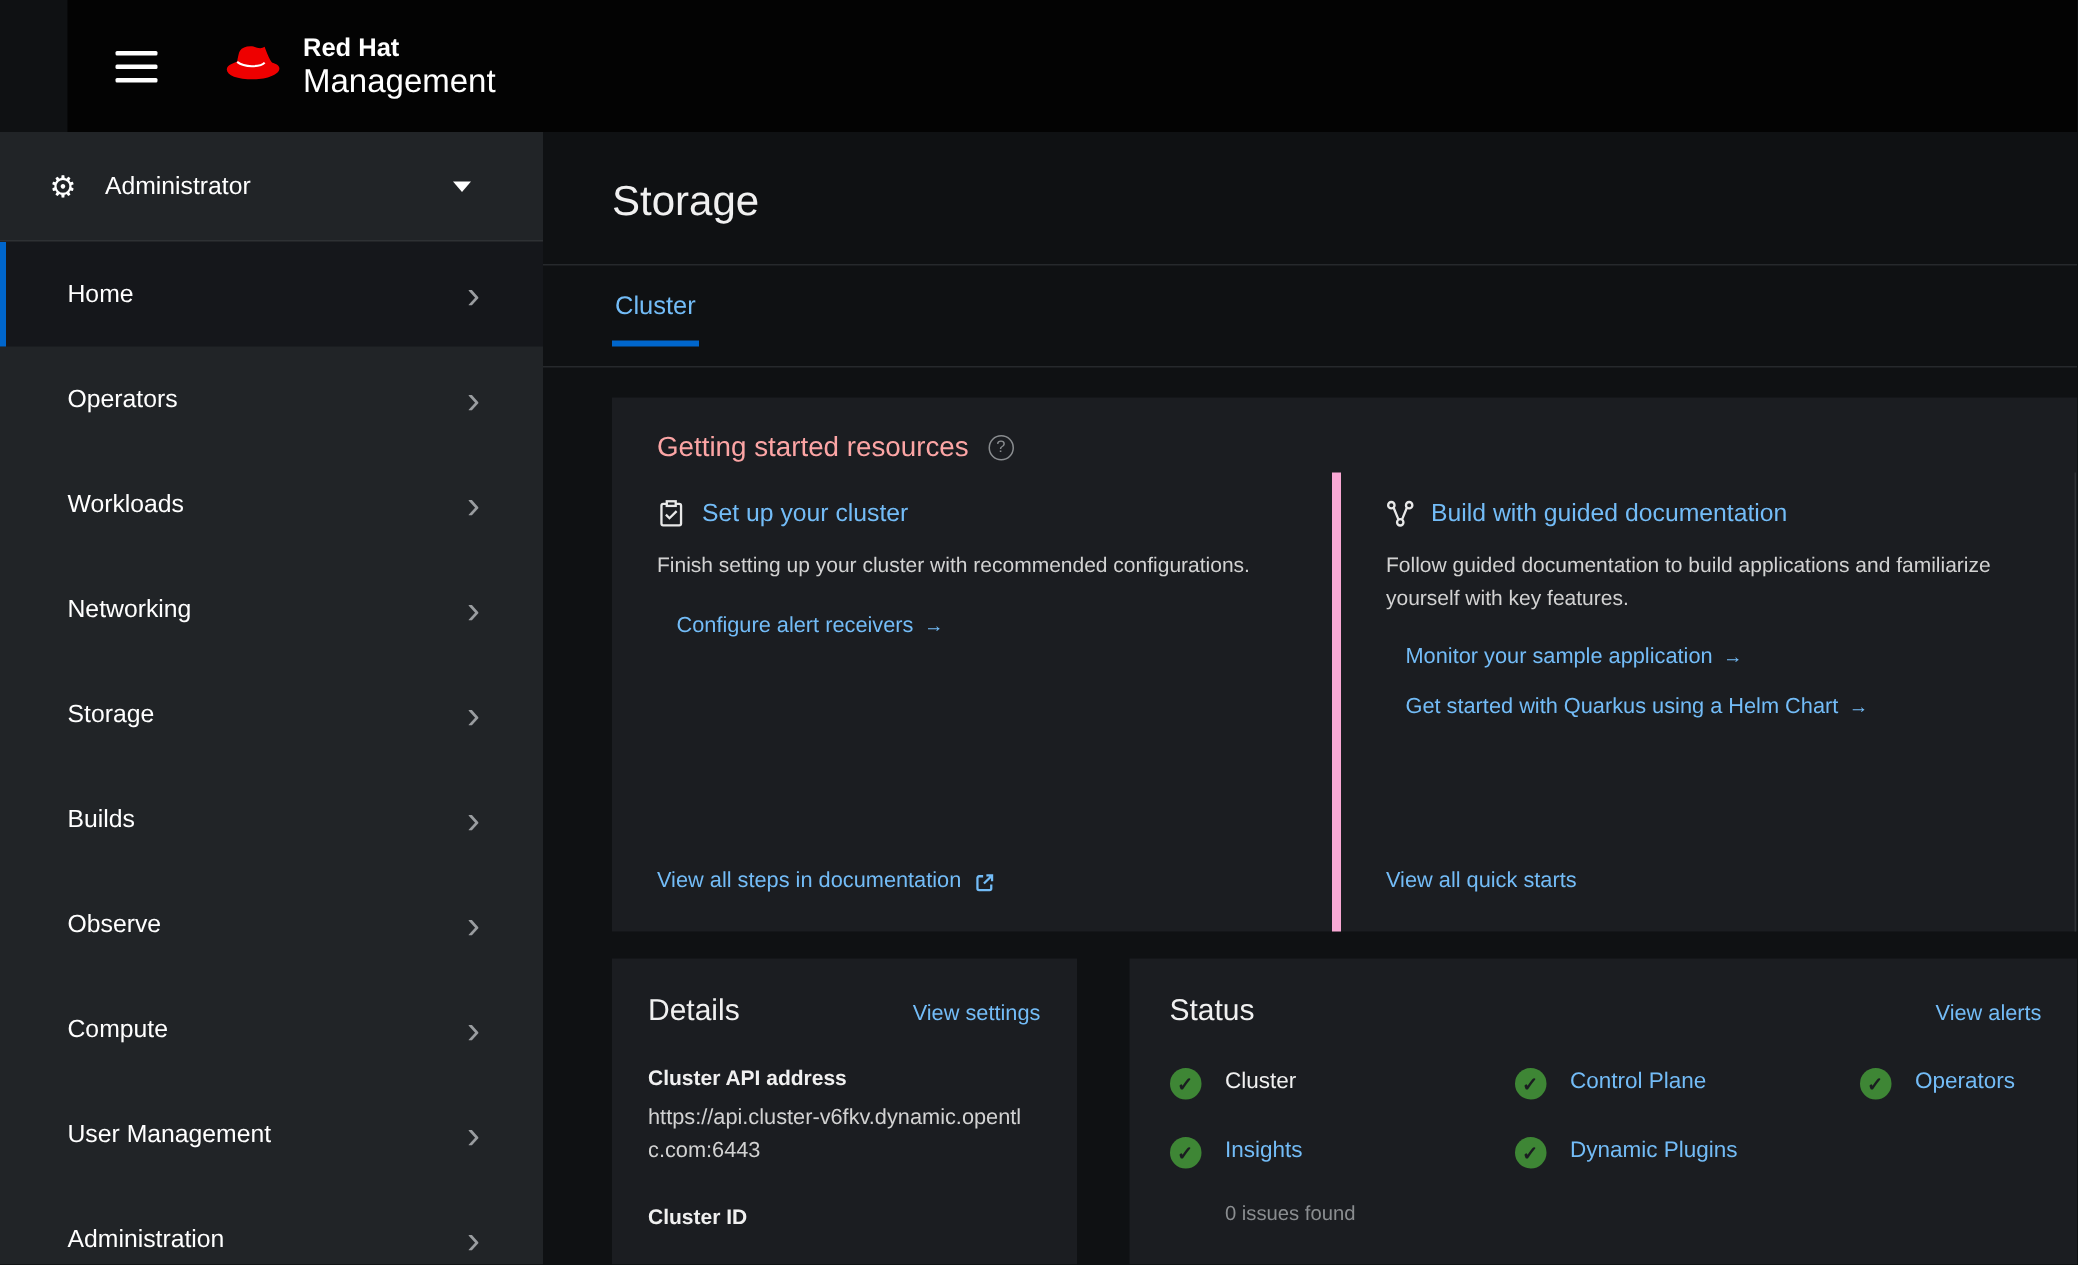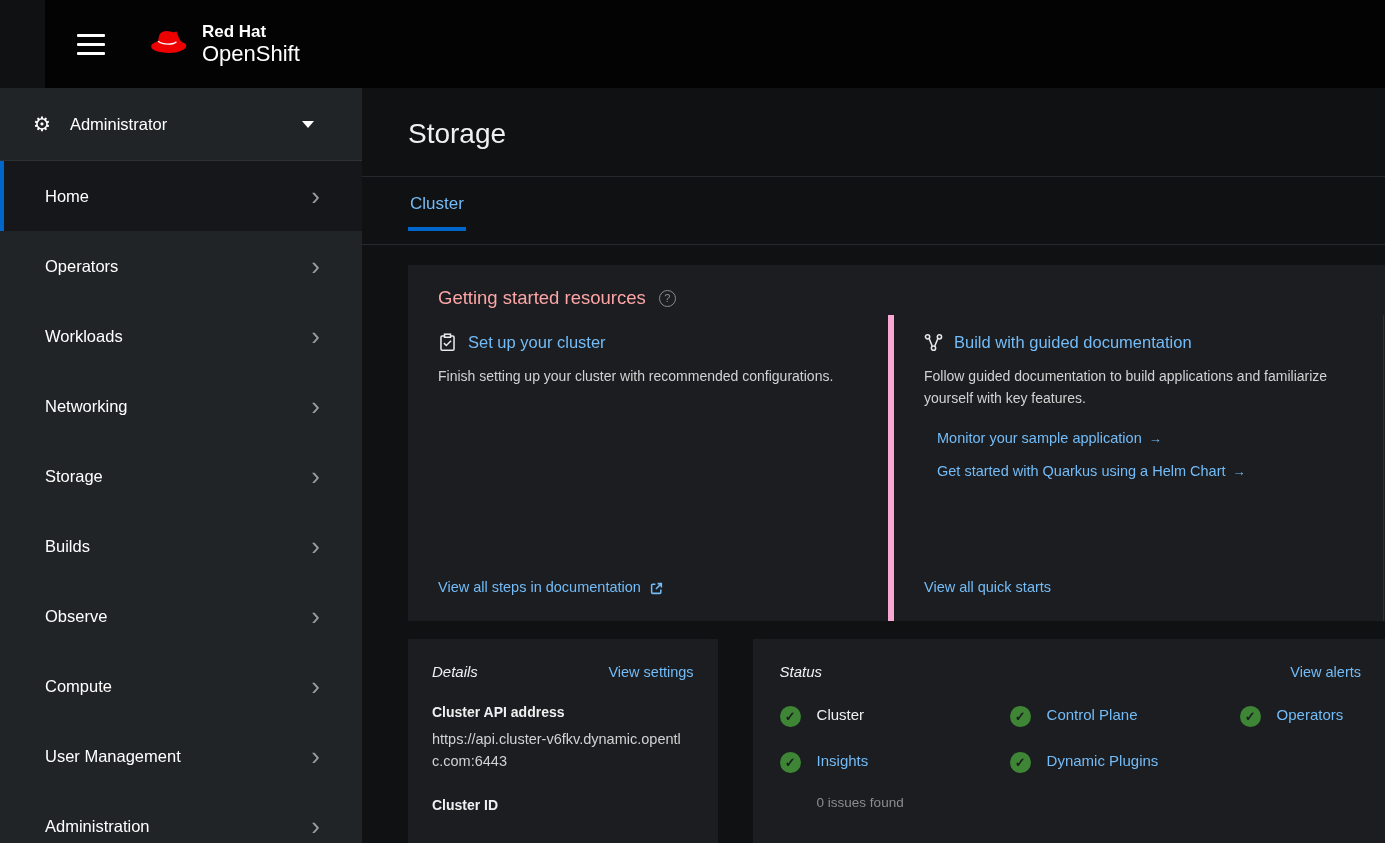--- a/index.html
+++ b/index.html
@@ -61,21 +61,21 @@
   .gs-col3 { flex:1; border-left:1px solid #2e3134; }
   .gs-col-header { display:flex; align-items:center; gap:11px; }
   .gs-col-title { font-size:16.5px; font-weight:500; color:#73bcf7; cursor:pointer; }
   .gs-desc { font-size:14px; color:#d2d2d2; line-height:1.55; margin-top:14px; }
   .gs-links { margin-top:21px; display:flex; flex-direction:column; gap:17px; padding-left:13px; }
   .gs-footer { margin-top:auto; display:flex; align-items:flex-end; gap:9px; }
 
   
   .row2 { display:flex; gap:35px; margin-top:18px; }
   .card-heading-row { display:flex; justify-content:space-between; align-items:baseline; }
-  .card-title { font-size:15px; font-weight:500; color:#f0f0f0;font-style:italic; }
+  .card-title { font-size:20px; font-weight:500; color:#f0f0f0; }
   .details-card { width:340px; height:330px; padding:24px; }
   .field-label { font-size:14px; font-weight:700; color:#f0f0f0; margin-top:24px; }
   .field-value { font-size:14.5px; color:#d2d2d2; margin-top:9px; line-height:1.5;
     word-break:break-all; width:260px; }
   .status-card { width:700px; height:330px; padding:24px 24px 24px 27px; }
   .status-grid { display:grid; grid-template-columns:230px 230px 1fr; row-gap:25px; margin-top:26px; }
   .status-item { display:flex; gap:16px; align-items:flex-start; }
   .check-icon { width:21px; height:21px; border-radius:50%; background:#3e8635; color:#1b1d21;
     font-size:13px; font-weight:700; display:flex; align-items:center; justify-content:center;
     flex-shrink:0; margin-top:0; }
@@ -92,21 +92,21 @@
     <span class="bar"></span>
     <span class="bar"></span>
   </button>
   <div class="brand">
     <svg width="44" height="34" viewBox="0 0 42 32">
       <path fill="#ee0000" d="M33 14c1.6.6 4.5 1.3 4.5 3.6 0 3.8-8 6.9-16.5 6.9C10.6 24.5 4 21.9 4 18.2c0-1.5 1.2-2.6 3-3.4l3.6-1.6c.5-2.8 1-5.7 1.8-6.9C13.6 4.5 16 3.5 19 3.5c2.8 0 4.1 1.2 6.3 1.2 1 0 2-.3 2.8-.9.6 1.8 3 8.5 4.9 10.2z"></path>
       <path fill="none" stroke="#ffffff" stroke-width="1.3" d="M10.6 13.4c2 1.6 5.6 2.7 9.4 2.7 3 0 6.8-.7 8.1-2.2"></path>
     </svg>
     <div class="brand-text">
       <span class="brand-line1">Red Hat</span>
-      <span class="brand-line2">OpenShift</span>
+      <span class="brand-line2">Management</span>
     </div>
   </div>
 </header>
 
 <div class="layout">
   <nav class="sidebar">
     <div class="perspective">
       <span class="gear-icon">⚙</span>
       <span class="persp-label">Administrator</span>
       <span class="caret-down"></span>
@@ -175,20 +175,23 @@
           <div class="gs-col gs-col1">
             <div class="gs-col-header">
               <svg width="19" height="19" viewBox="0 0 16 16" fill="none" stroke="#e8e8e8" stroke-width="1.3">
                 <rect x="2.5" y="2.5" width="11" height="12" rx="1"></rect>
                 <rect x="5.5" y="1" width="5" height="2.6" fill="#1b1d21"></rect>
                 <path d="M5 8.5l2 2 4-4"></path>
               </svg>
               <span class="gs-col-title">Set up your cluster</span>
             </div>
             <p class="gs-desc">Finish setting up your cluster with recommended configurations.</p>
+            <div class="gs-links">
+              <span class="link"><span>Configure alert receivers</span><span class="arrow">→</span></span>
+            </div>
             <div class="gs-footer">
               <span class="link">View all steps in documentation</span>
               <svg width="13" height="13" viewBox="0 0 12 12" fill="none" stroke="#73bcf7" stroke-width="1.4">
                 <path d="M5 2H2.5a1 1 0 0 0-1 1v6.5a1 1 0 0 0 1 1H9a1 1 0 0 0 1-1V7"></path>
                 <path d="M7 1.5h3.5V5M10.5 1.5 5.5 6.5"></path>
               </svg>
             </div>
           </div>
 
           <div class="gs-col gs-col2">

